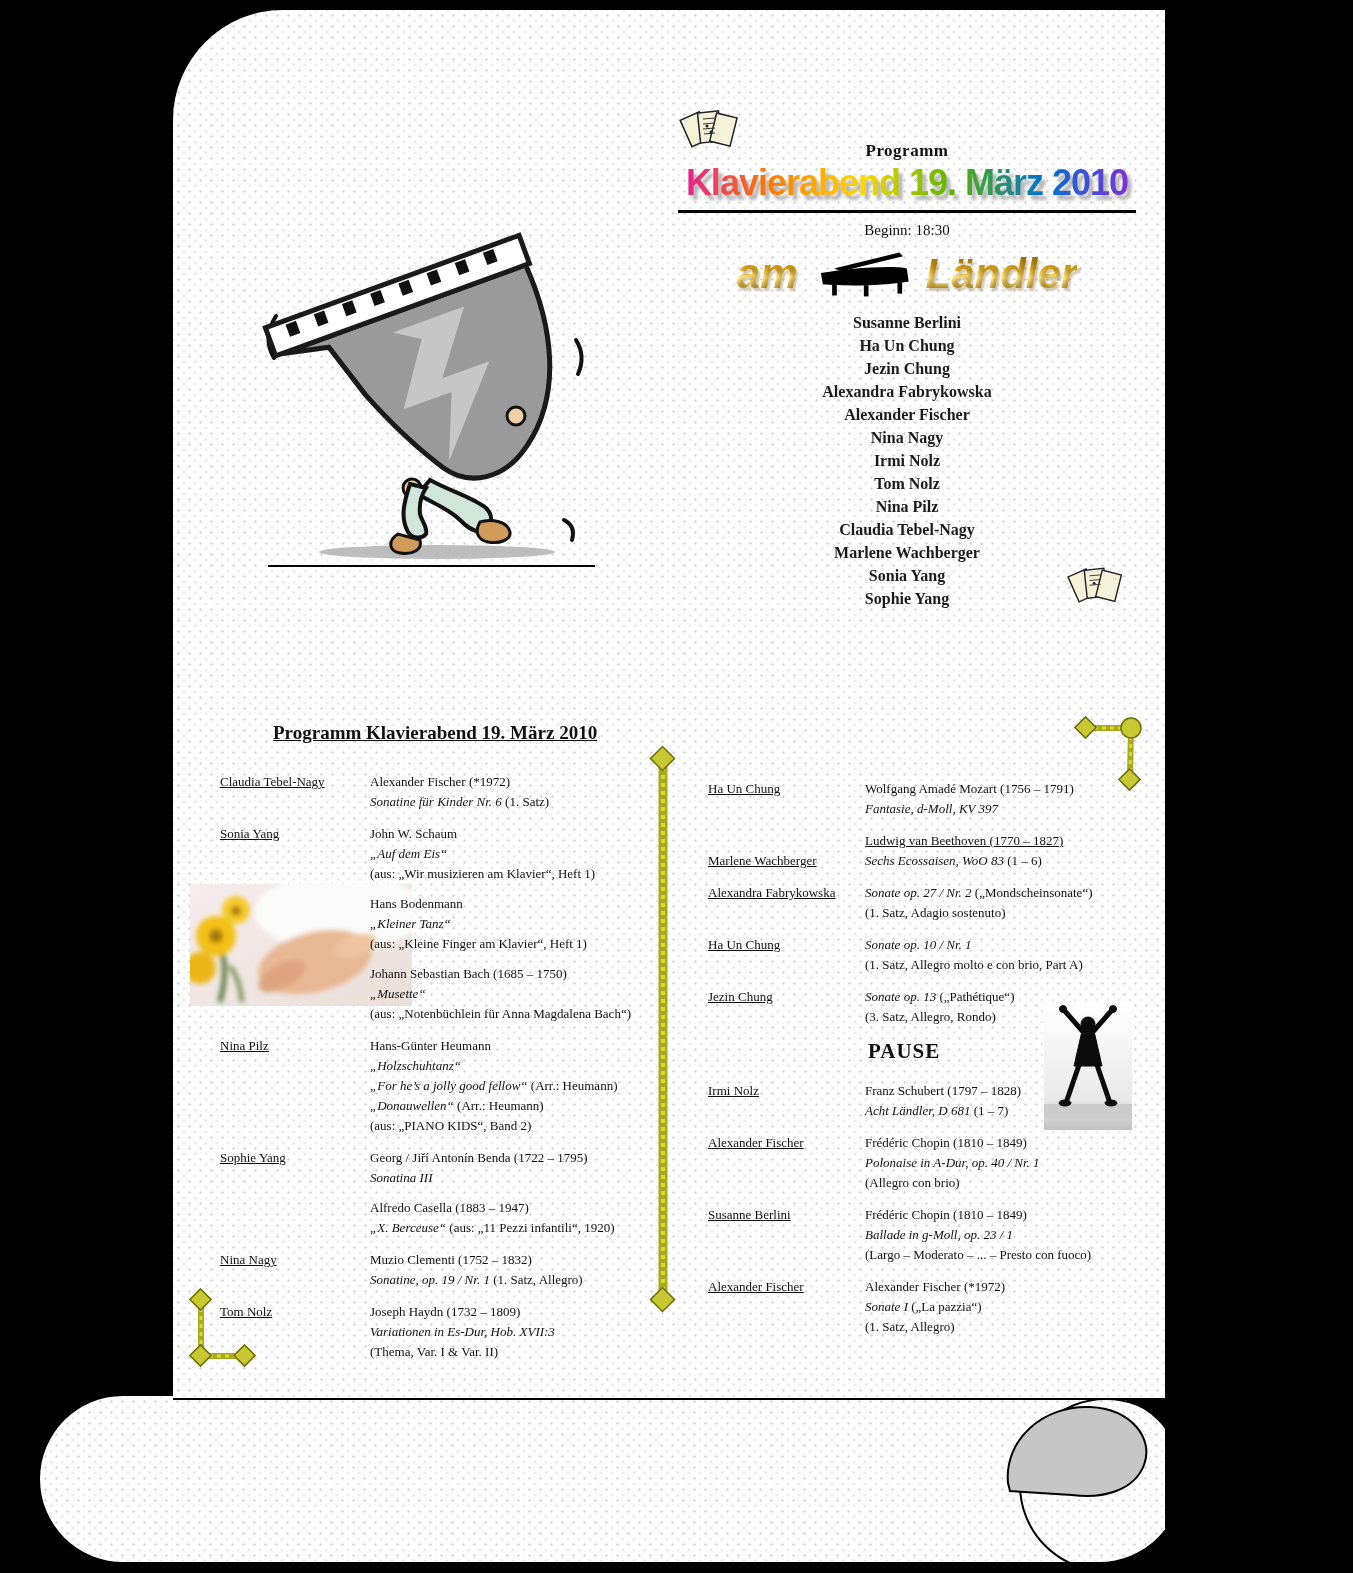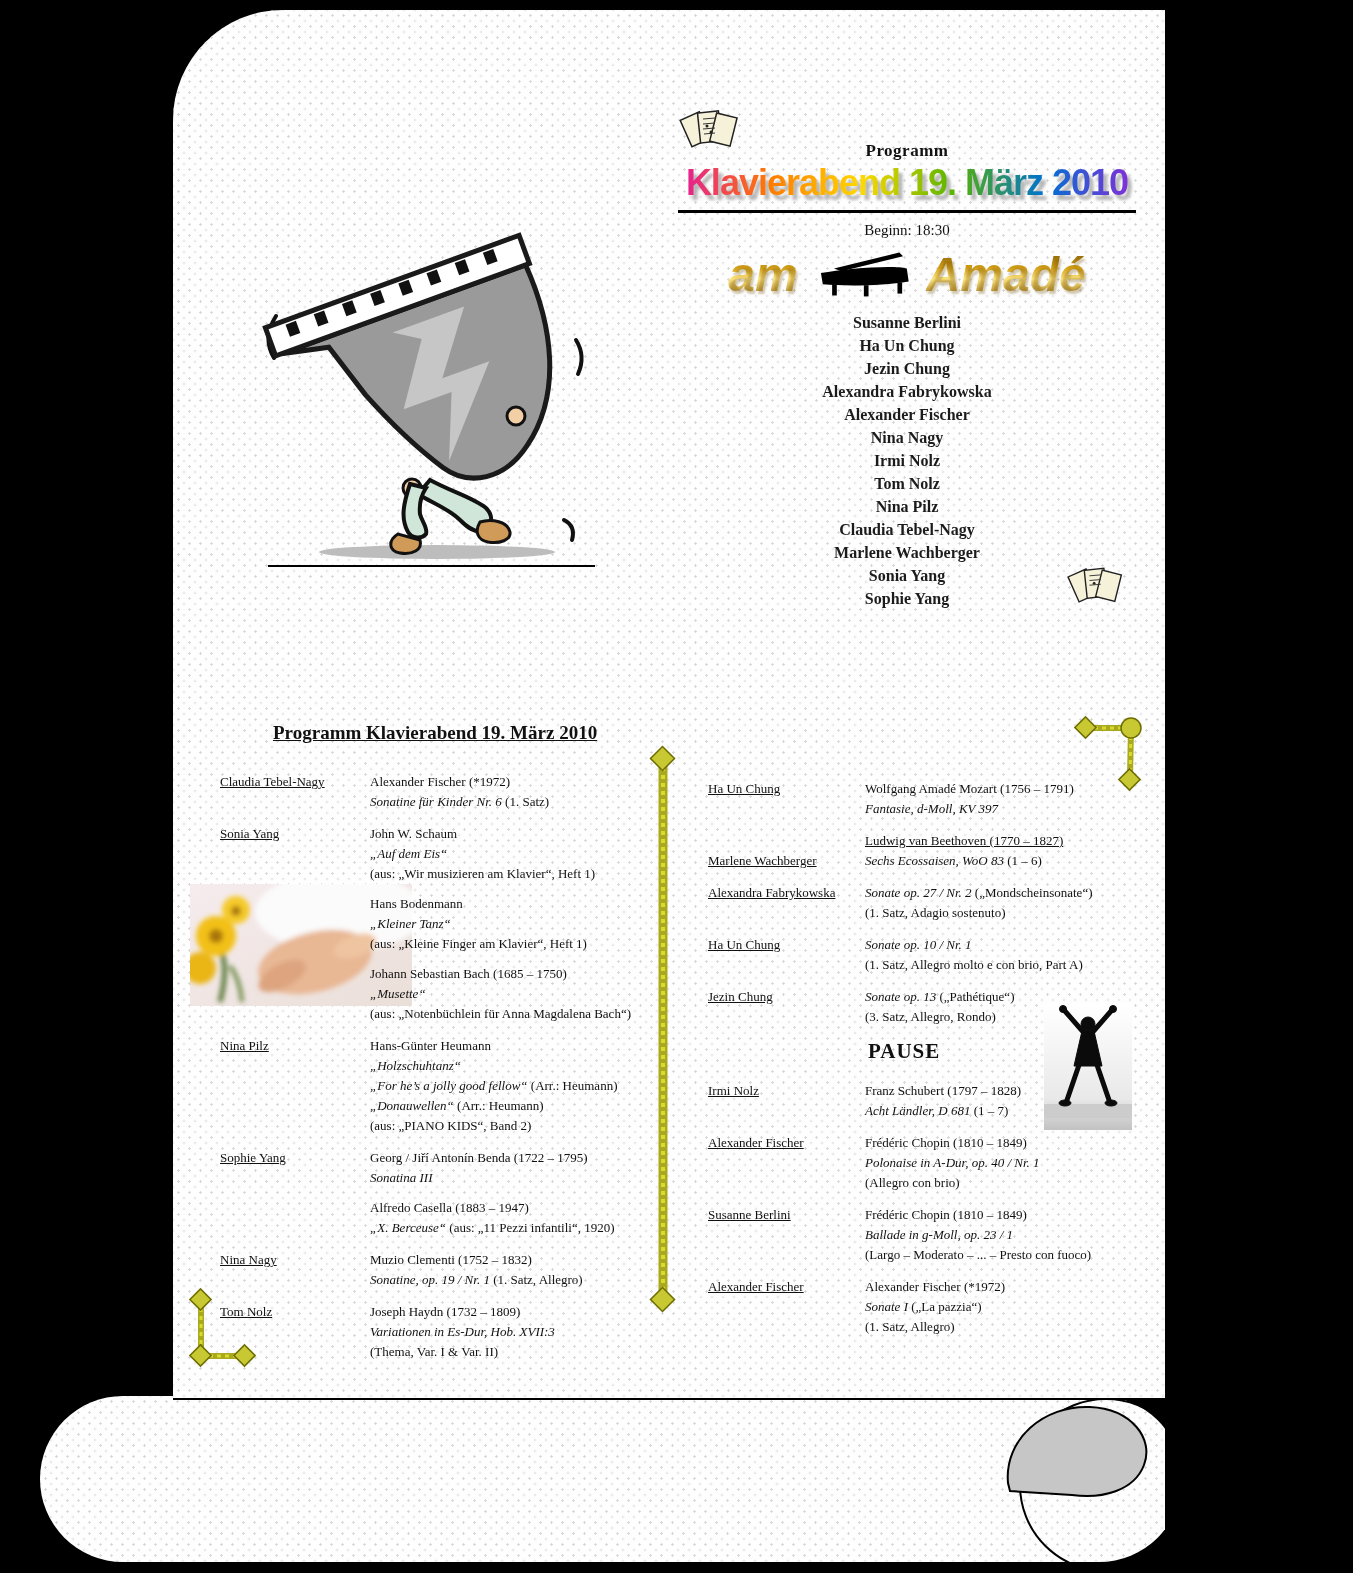--- a/index.html
+++ b/index.html
@@ -21,21 +21,21 @@
   .title-wrap{position:relative;height:44px;margin-top:1px;}
   .title-wrap span{position:absolute;left:0;right:0;top:0;
       font-family:"Liberation Sans",sans-serif;font-weight:bold;font-size:36px;
       letter-spacing:-1px;white-space:nowrap;}
   .title-shadow{color:#b5b5b5;filter:blur(1.5px);transform:translate(4px,5px);}
   .title-grad{-webkit-background-clip:text;background-clip:text;color:transparent;}
   .rule{height:3px;background:#000;margin-top:4px;}
   .begin{font-size:15px;margin-top:9px;}
   .venue{font-size:13.5px;font-weight:bold;line-height:17px;margin-top:9px;}
   .wordart-row{display:flex;align-items:center;justify-content:center;gap:8px;margin-top:6px;height:58px;}
-  .wordart{font-family:"Liberation Sans",sans-serif;font-style:italic;font-weight:bold;font-size:48px;
+  .wordart{font-family:"Liberation Sans",sans-serif;font-style:italic;font-weight:bold;font-size:42px;
       -webkit-background-clip:text;background-clip:text;color:transparent;
       text-shadow:2px 3px 2px rgba(110,75,0,.30);}
   .performers{margin-top:8px;font-weight:bold;font-size:16px;line-height:23px;color:#1b1b1b;}
 
   
   .prog-heading{position:absolute;left:273px;top:722px;font-size:19px;font-weight:bold;
       text-decoration:underline;z-index:3;}
   .col{position:absolute;font-size:13px;line-height:20px;z-index:3;}
   .col-left{left:220px;top:772px;width:442px;}
   .col-right{left:708px;top:779px;width:448px;}
@@ -147,21 +147,21 @@
     <div class="begin">Beginn: 18:30</div>
     <div class="wordart-row">
       <span class="wordart gold" style="background-image: linear-gradient(rgb(107, 74, 0) 0%, rgb(212, 160, 23) 38%, rgb(255, 230, 128) 58%, rgb(138, 92, 0) 100%);">am</span>
       <svg width="112" height="52" viewBox="0 0 120 52">
         <path d="M30,20 L100,3 L104,7 L38,23 Z" fill="#000"></path>
         <path d="M16,25 C42,20 94,16 108,20 L110,34 C82,39 40,39 18,37 Z" fill="#000"></path>
         <rect x="28" y="37" width="5" height="12" fill="#000"></rect>
         <rect x="62" y="38" width="5" height="12" fill="#000"></rect>
         <rect x="98" y="35" width="5" height="12" fill="#000"></rect>
       </svg>
-      <span class="wordart gold" style="background-image: linear-gradient(rgb(107, 74, 0) 0%, rgb(212, 160, 23) 38%, rgb(255, 230, 128) 58%, rgb(138, 92, 0) 100%);">Amadé</span>
+      <span class="wordart gold" style="background-image: linear-gradient(rgb(107, 74, 0) 0%, rgb(212, 160, 23) 38%, rgb(255, 230, 128) 58%, rgb(138, 92, 0) 100%);">Ländler</span>
     </div>
     <div class="performers">
         <div>Susanne Berlini</div>
         <div>Ha Un Chung</div>
         <div>Jezin Chung</div>
         <div>Alexandra Fabrykowska</div>
         <div>Alexander Fischer</div>
         <div>Nina Nagy</div>
         <div>Irmi Nolz</div>
         <div>Tom Nolz</div>

